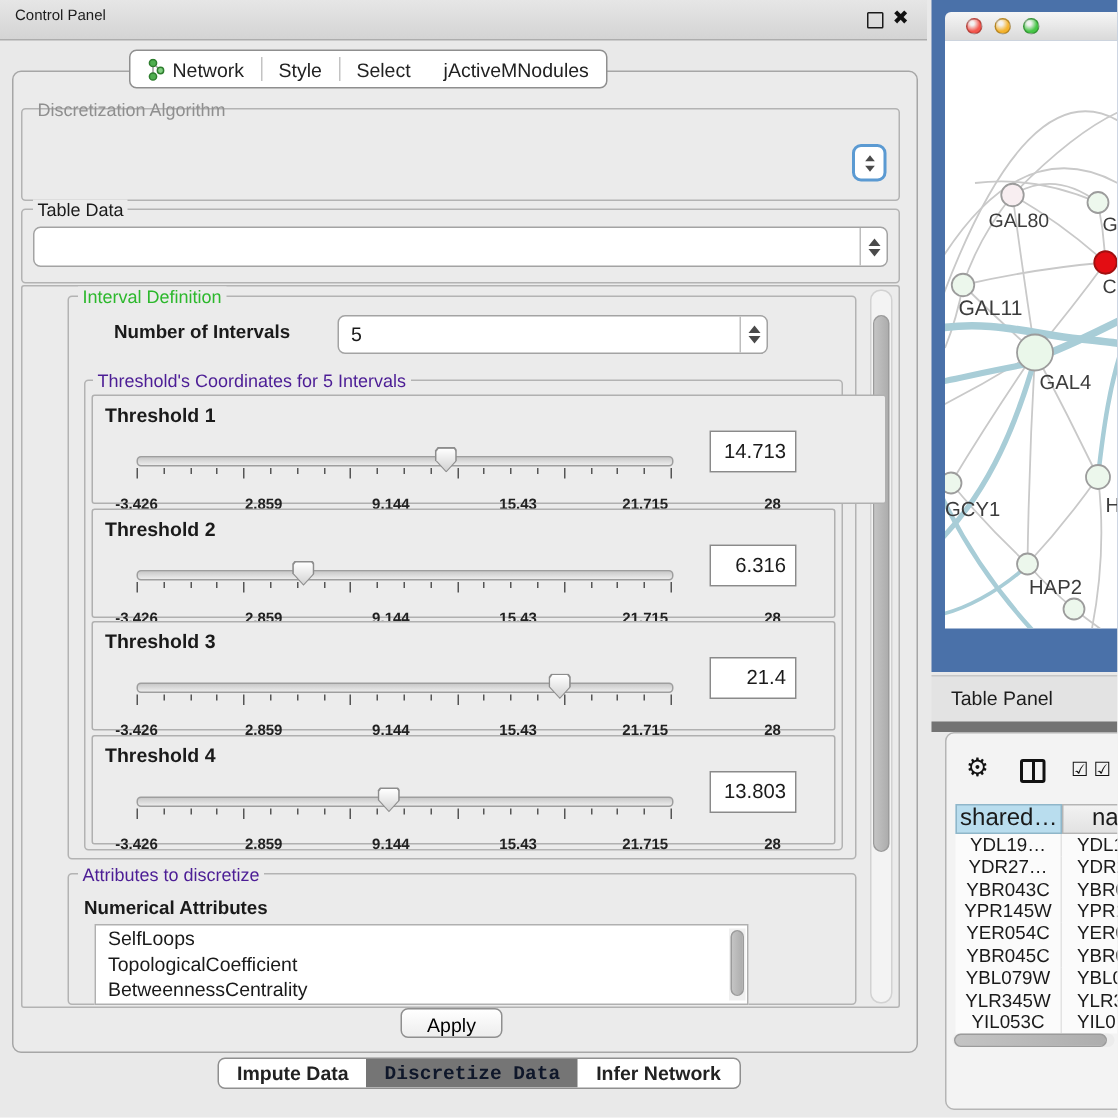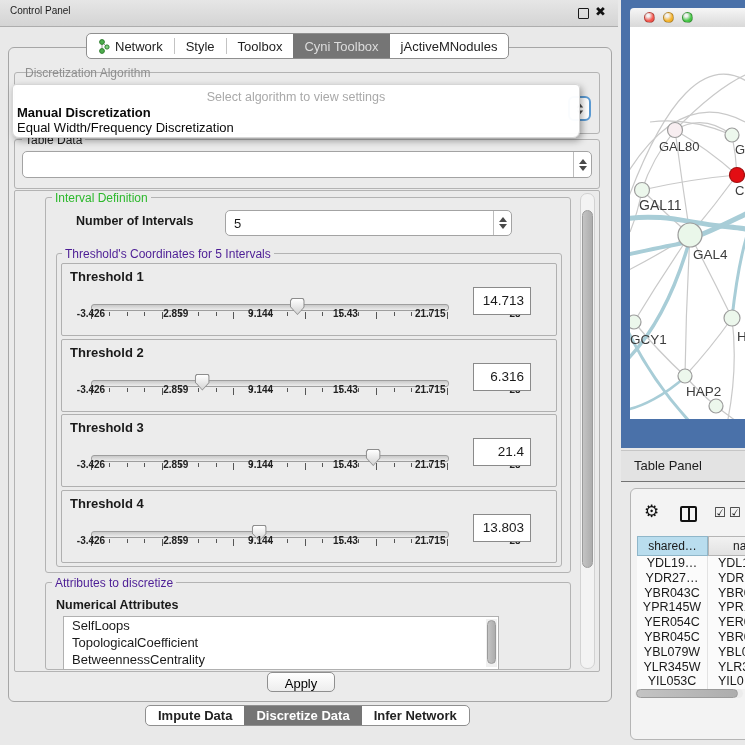--- a/index.html
+++ b/index.html
@@ -40,53 +40,53 @@
   .thr-panel{position:absolute;left:61px;width:494px;height:71px;border:1px solid #b0b0b0;background:#ececec;border-radius:2px;}
   .thr-label{position:absolute;left:8px;top:5px;font-size:13px;font-weight:bold;}
   .track{position:absolute;left:29px;top:40px;width:356px;height:5px;border:1px solid #9e9e9e;border-radius:3px;
          background:linear-gradient(#c9c9c9,#ececec);}
   .sthumb-o{position:absolute;top:-7px;width:15px;height:17px;transform:translateX(-50%);
             background:#8d8d8d;clip-path:polygon(12% 0,88% 0,100% 14%,100% 52%,50% 100%,0 52%,0 14%);}
   .sthumb-i{position:absolute;left:1px;top:1px;width:13px;height:15px;
             background:linear-gradient(#ffffff,#d2d2d2);clip-path:polygon(12% 0,88% 0,100% 14%,100% 52%,50% 100%,0 52%,0 14%);}
   .ticks{position:absolute;left:29px;top:48px;width:356px;height:7px;}
   .tick{position:absolute;width:1px;background:#555;top:0;}
-  .axis{position:absolute;left:29px;top:44px;width:424px;height:11px;}
+  .axis{position:absolute;left:29px;top:67px;width:424px;height:11px;}
   .axis span{position:absolute;transform:translateX(-50%);font-size:10px;font-weight:bold;color:#222;white-space:nowrap;}
   .valbox{position:absolute;left:411px;top:23px;width:50px;height:26px;background:#fff;border:1px solid #8a8a8a;
           font-size:13.5px;line-height:26px;text-align:right;padding-right:6px;box-sizing:content-box;}
   .attr-list{position:absolute;left:63px;top:616px;width:434px;height:52px;background:#fff;border:1px solid #b0b0b0;overflow:hidden;}
   .attr-item{font-size:13px;line-height:17px;padding-left:8px;white-space:nowrap;}
   .list-sb{position:absolute;right:1px;top:2px;width:11px;height:48px;background:#f0f0f0;}
   .list-sb .sb-thumb{top:1px;height:42px;}
   .apply-btn{position:absolute;left:267px;top:672px;width:68px;height:20px;background:linear-gradient(#ffffff,#ededed);
              border:1px solid #8f8f8f;border-radius:5px;font-size:13px;text-align:center;line-height:19px;}
   .btabbar{position:absolute;left:145px;top:705px;height:19px;display:flex;background:#fff;
            border:1px solid #8f8f8f;border-radius:5px;overflow:hidden;z-index:3;}
   .btab{display:flex;align-items:center;padding:0 12px;font-size:13px;font-weight:bold;color:#222;white-space:nowrap;}
-  .btab.sel{background:#757575;color:#ffffff;}
+  .btab.sel{background:#757575;color:#0f172a;font-family:Liberation Mono, monospace;}
   
   .net-frame{position:absolute;left:621px;top:0;width:148px;height:448px;background:#4a71a9;}
   .net-title{position:absolute;left:9px;top:8px;width:115px;height:19px;background:linear-gradient(#f6f6f6,#d9d9d9);
              border-bottom:1px solid #b5b5b5;border-radius:4px 0 0 0;}
   .tl{position:absolute;top:4px;width:11px;height:11px;border-radius:50%;}
   .net-canvas{position:absolute;left:9px;top:27px;width:115px;height:392px;background:#fff;overflow:hidden;}
   .tp-header{position:absolute;left:621px;top:450px;width:124px;height:30px;background:#e3e3e3;
-             border-top:1px solid #c6c6c6;border-bottom:1px solid #737373;}
+             border-top:1px solid #c6c6c6;border-bottom:7px solid #737373;}
   .tp-header .t{position:absolute;left:13px;top:7px;font-size:13px;color:#1c1c1c;}
   .tp-panel{position:absolute;left:630px;top:488px;width:122px;height:250px;background:#f3f3f3;
             border:1px solid #b5b5b5;border-radius:6px;}
   .gear-icon{position:absolute;left:13px;top:14px;font-size:17px;color:#111;line-height:1;}
   .col-icon{position:absolute;left:49px;top:17px;width:13px;height:12px;border:2px solid #111;border-radius:2px;}
   .col-icon div{position:absolute;left:50%;top:0;bottom:0;width:2px;background:#111;transform:translateX(-50%);}
   .chk-icon{position:absolute;top:17px;font-size:13px;color:#111;line-height:1;}
   .tp-table{position:absolute;left:6px;top:47px;width:160px;}
   .tp-hrow{display:flex;height:20px;}
   .tp-hcell{box-sizing:border-box;border:1px solid #b5b5b5;background:linear-gradient(#f2f2f2,#e2e2e2);
-            font-size:12px;display:flex;align-items:center;justify-content:center;}
+            font-size:16px;display:flex;align-items:center;justify-content:center;}
   .tp-hcell.hl{background:#b9ddee;border-color:#8fb6c9;}
   .tp-body{height:133px;overflow:hidden;background:#fbfbfb;}
   .tp-row{display:flex;height:14.8px;font-size:12.5px;}
   .tp-c1{width:71px;box-sizing:border-box;border-right:1px solid #e3e3e3;text-align:center;overflow:hidden;white-space:nowrap;}
   .tp-c2{width:80px;box-sizing:border-box;padding-left:10px;overflow:hidden;white-space:nowrap;}
   .tp-hscroll{position:absolute;left:4px;top:200px;width:108px;height:9px;background:#ececec;border-radius:5px;}
   .tp-hscroll .sb-thumb{top:0;bottom:0;left:1px;width:100px;}
   .net-tab-icon{display:inline-block;}
 </style>
 </head>
@@ -112,44 +112,36 @@
           <circle cx="9" cy="8" r="2.1" fill="#7fcf7f" stroke="#2e7d2e"></circle>
         </svg>
         <span>Network</span>
       </div>
       <div class="tab-sep"></div>
       <div class="tab">
         <span>Style</span>
       </div>
       <div class="tab-sep"></div>
       <div class="tab">
-        <span>Toolbox</span>
-      </div>
-      <div class="tab sel">
-        <span>Cyni Toolbox</span>
+        <span>Select</span>
       </div>
       <div class="tab">
         <span>jActiveMNodules</span>
       </div>
     </div>
 
   <div class="group" style="left:14px;top:72px;width:584px;height:60px;"></div>
   <div class="group-label grayed" style="left:22px;top:66px;">Discretization Algorithm</div>
   <div class="focus-ring">
     <div class="stepper" style="width:100%;border:none;">
         <div class="arr-up" style="transform:scale(.8)"></div>
         <div class="arr-dn" style="transform:scale(.8)"></div>
       </div>
   </div>
 
-  <div class="popup">
-    <div class="ph">Select algorithm to view settings</div>
-    <div class="opt1">Manual Discretization</div>
-    <div class="opt2">Equal Width/Frequency Discretization</div>
-  </div>
 
   <div class="group" style="left:14px;top:139px;width:584px;height:48px;"></div>
   <div class="group-label" style="left:22px;top:133px;color:#1a1a1a;">Table Data</div>
   <div class="combo" style="left:22px;top:151px;width:568px;height:25px;">
     <span class="stepper">
         <span class="arr-up"></span>
         <span class="arr-dn"></span>
       </span>
   </div>
 
@@ -166,21 +158,21 @@
     <span class="val">5</span>
     <span class="stepper">
         <span class="arr-up"></span>
         <span class="arr-dn"></span>
       </span>
   </div>
 
   <div class="group" style="left:56px;top:253px;width:504px;height:312px;"></div>
   <div class="group-label blue" style="left:62px;top:247px;">Threshold's Coordinates for 5 Intervals</div>
   <div id="thresholds">
-      <div class="thr-panel" style="top: 263px;">
+      <div class="thr-panel" style="top: 263px; padding-left: 34px;">
         <div class="thr-label">Threshold 1</div>
         <div class="track">
           <div class="sthumb-o" style="left:57.71972252275186%;">
             <div class="sthumb-i"></div>
           </div>
         </div>
         <div class="ticks">
           <div class="tick" style="left:0%;height:7px;"></div>
           <div class="tick" style="left:5%;height:4px;"></div>
           <div class="tick" style="left:10%;height:4px;"></div>

